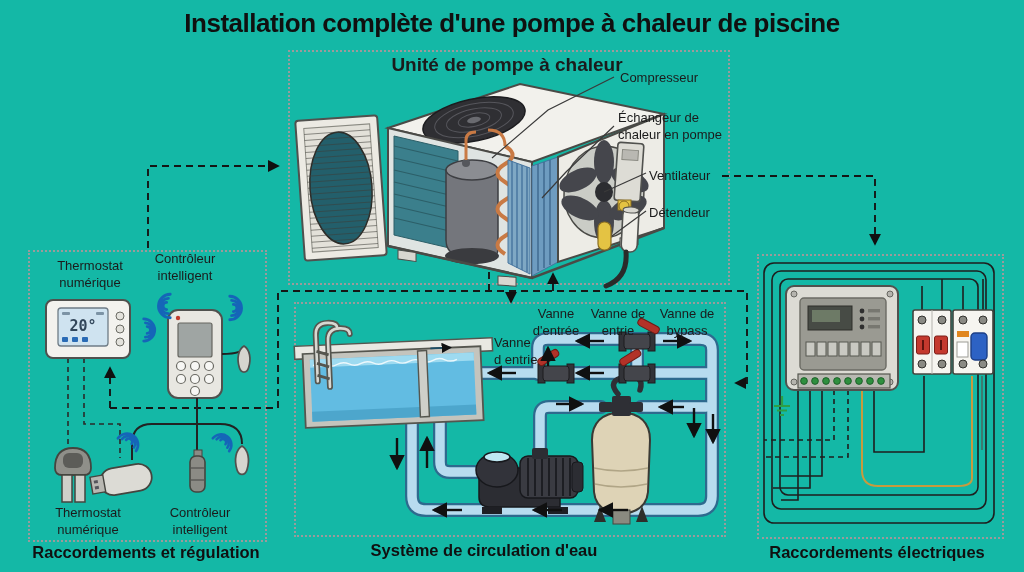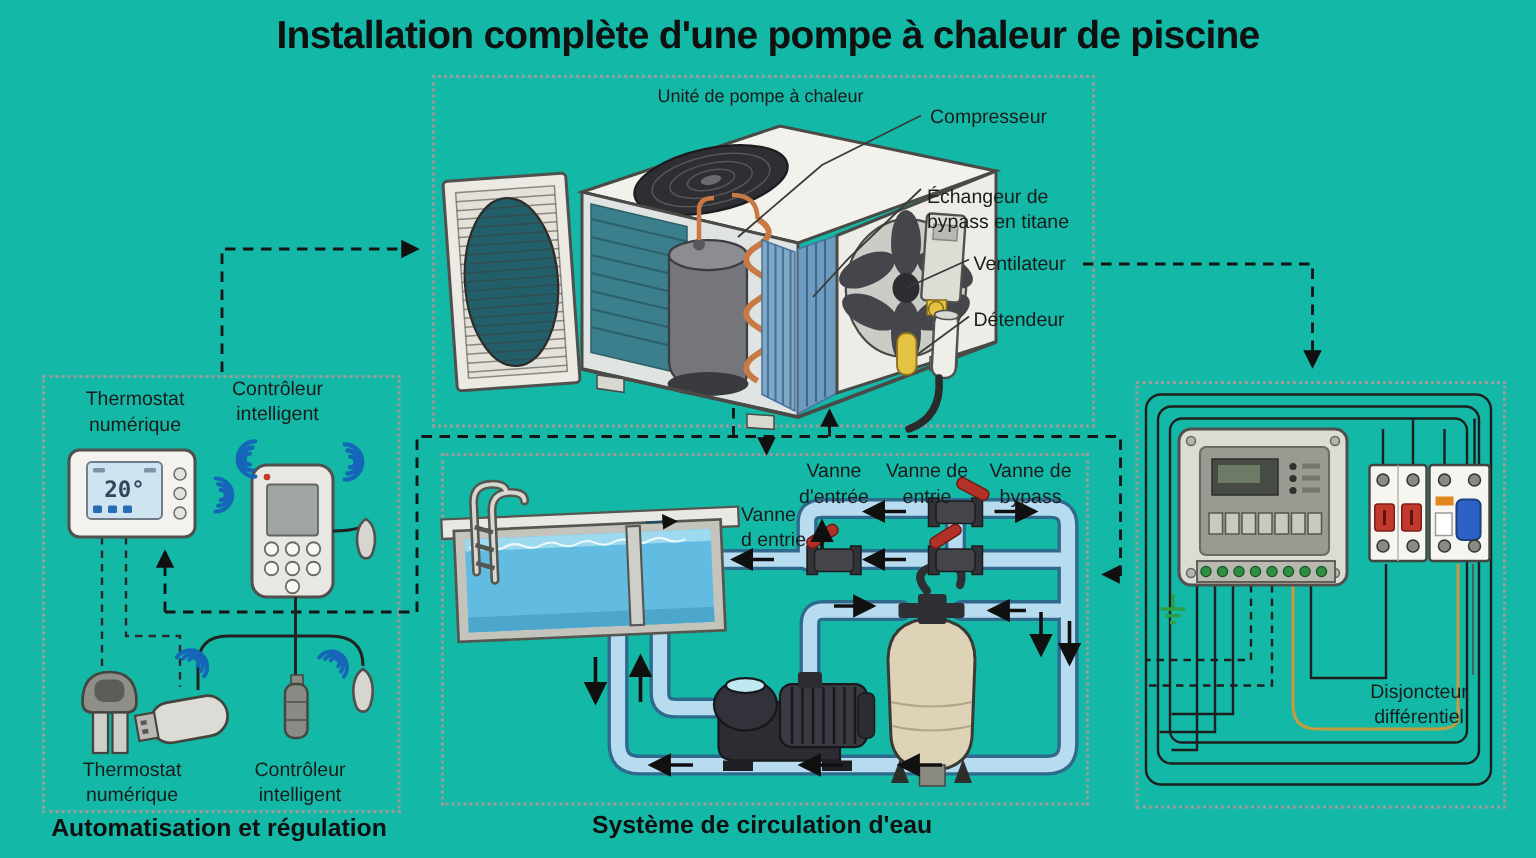--- a/index.html
+++ b/index.html
@@ -3,21 +3,21 @@
 <meta charset="utf-8">
 <style>
   html,body{margin:0;padding:0;background:#fff;}
   .stage{position:relative;width:1024px;height:572px;background:#14b8a6;
          font-family:"Liberation Sans",sans-serif;overflow:hidden;}
   .main-title{position:absolute;left:512px;top:8px;transform:translateX(-50%);
               font-size:26px;font-weight:800;color:#101010;white-space:nowrap;letter-spacing:-0.5px;}
   .secbox{position:absolute;border:2px dotted #9b9b9b;}
   .lbl{position:absolute;font-size:13px;font-weight:400;color:#1b1b1b;line-height:17px;white-space:nowrap;}
   .c{transform:translateX(-50%);text-align:center;}
-  .boxtitle{font-size:12px;font-weight:400;}
+  .boxtitle{font-size:19px;font-weight:700;}
   .sectitle{position:absolute;transform:translateX(-50%);font-size:16.5px;font-weight:700;color:#101010;white-space:nowrap;}
   .screen-reading{position:absolute;left:83px;top:317px;transform:translateX(-50%);
                   font-family:"DejaVu Sans Mono",monospace;font-size:15px;font-weight:700;color:#32465a;}
   svg{position:absolute;left:0;top:0;}
 </style>
 </head>
 <body>
 
 <div class="stage">
 
@@ -401,23 +401,23 @@
         <circle cx="963" cy="364" r="4" fill="#8a8a84" stroke="#33332f"></circle>
         <circle cx="983" cy="364" r="4" fill="#8a8a84" stroke="#33332f"></circle>
       </g>
     </g>
   </svg>
 
   <div class="main-title">Installation complète d'une pompe à chaleur de piscine</div>
 
   <div class="lbl c boxtitle" style="left:507px;top:56px;">Unité de pompe à chaleur</div>
   <div class="lbl" style="left:620px;top:69px;">Compresseur</div>
-  <div class="lbl" style="left:618px;top:122px;">
+  <div class="lbl" style="left:618px;top:109px;">
     <div>Échangeur de</div>
-    <div>bypass en titane</div>
+    <div>chaleur en pompe</div>
   </div>
   <div class="lbl" style="left:649px;top:167px;">Ventilateur</div>
   <div class="lbl" style="left:649px;top:204px;text-align:center;">Détendeur</div>
 
   <div class="lbl c" style="left:90px;top:257px;">
     <div>Thermostat</div>
     <div>numérique</div>
   </div>
   <div class="lbl c" style="left:185px;top:250px;">
     <div>Contrôleur</div>
@@ -443,20 +443,17 @@
   </div>
   <div class="lbl c" style="left:687px;top:305px;">
     <div>Vanne de</div>
     <div>bypass</div>
   </div>
   <div class="lbl" style="left:494px;top:334px;">
     <div>Vanne</div>
     <div>d entrie</div>
   </div>
 
-  <div class="lbl c" style="left:946px;top:452px;">
-    <div>Disjoncteur</div>
-    <div>différentiel</div>
-  </div>
-
-  <div class="sectitle" style="left:146px;top:543px;">Automatisation et régulation</div>
-  <div class="sectitle" style="left:508px;top:541px;">Système de circulation d'eau</div>
+
+  <div class="sectitle" style="left:146px;top:543px;">Raccordements et régulation</div>
+  <div class="sectitle" style="left:484px;top:541px;">Système de circulation d'eau</div>
+  <div class="sectitle" style="left:877px;top:543px;">Raccordements électriques</div>
 </div>
 
 </body></html>

